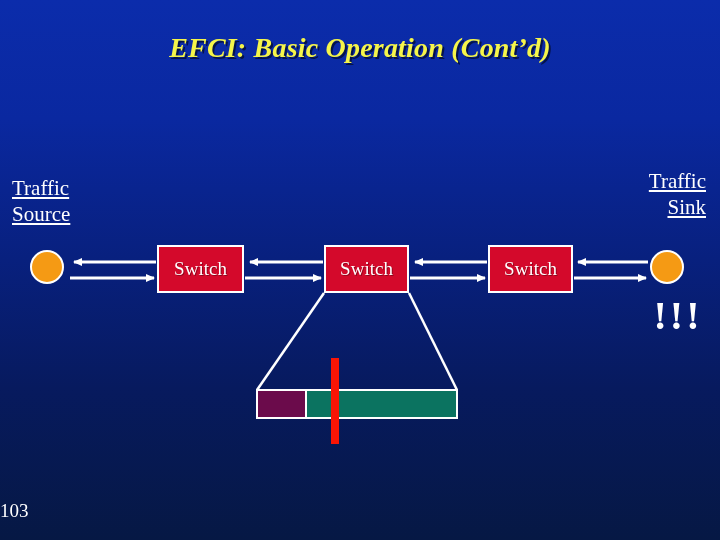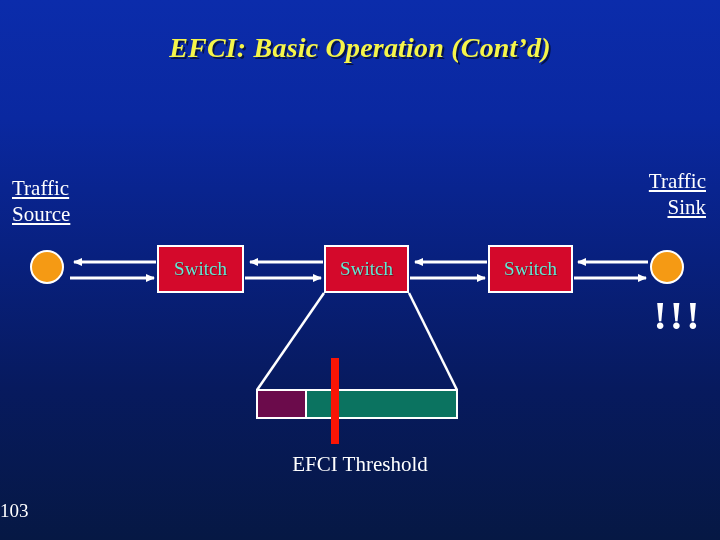--- a/index.html
+++ b/index.html
@@ -56,21 +56,21 @@
   }
   #dot-source { left: 30px;  top: 250px; }
   #dot-sink   { left: 650px; top: 250px; }
 
   
   .switch-box {
     position: absolute;
     background: #D4092B;
     border: 2px solid #FFFFFF;
     box-sizing: border-box;
-    color: #5eead4;
+    color: #ffffff;
     font-size: 19px;
     display: flex;
     align-items: center;
     justify-content: center;
     text-shadow: 1px 1px 0 rgba(0,0,0,0.35);
   }
   #switch-1 { left: 157px; top: 245px; width: 87px;  height: 48px; }
   #switch-2 { left: 324px; top: 245px; width: 85px;  height: 48px; }
   #switch-3 { left: 488px; top: 245px; width: 85px;  height: 48px; }
 
@@ -200,19 +200,18 @@
     <line x1="409" y1="293" x2="457" y2="390" stroke="#FFFFFF" stroke-width="2.5"></line>
   </svg>
 
   <div id="queue-bar">
     <div id="queue-seg-filled"></div>
     <div id="queue-seg-empty"></div>
   </div>
 
   <div id="threshold-marker"></div>
 
-  <div id="caption-threshold">EFCI Threshold</div>
 
   <div id="slide-number">103</div>
 
   <div id="alert-marks">!!!</div>
 
 </div>
 
 </body></html>

